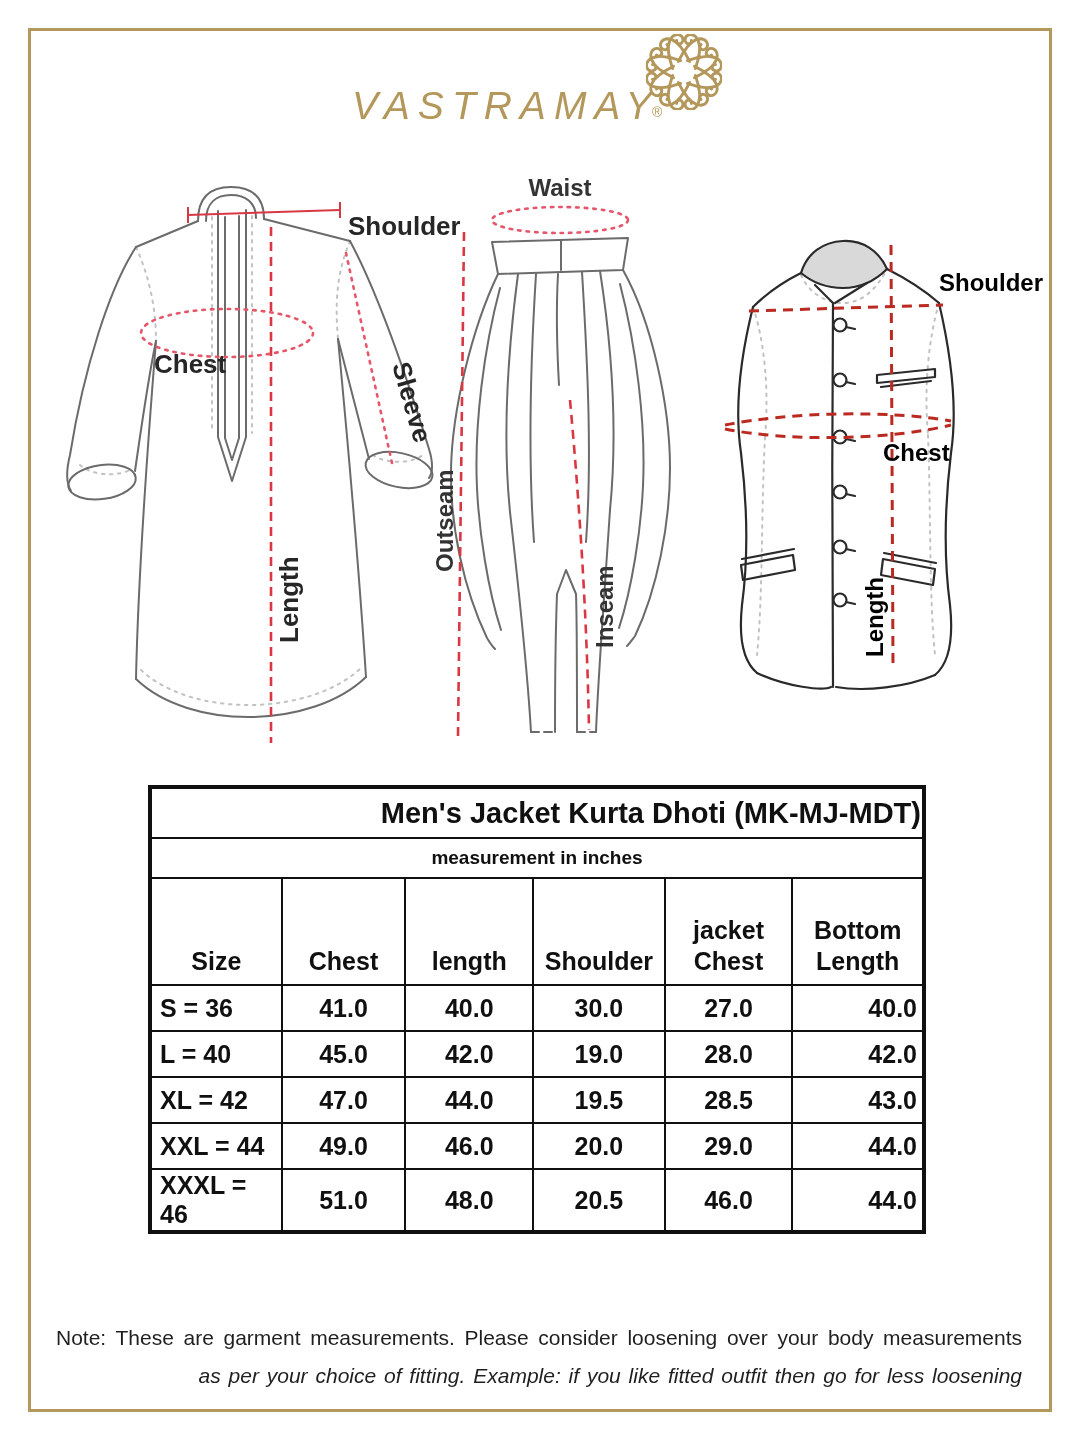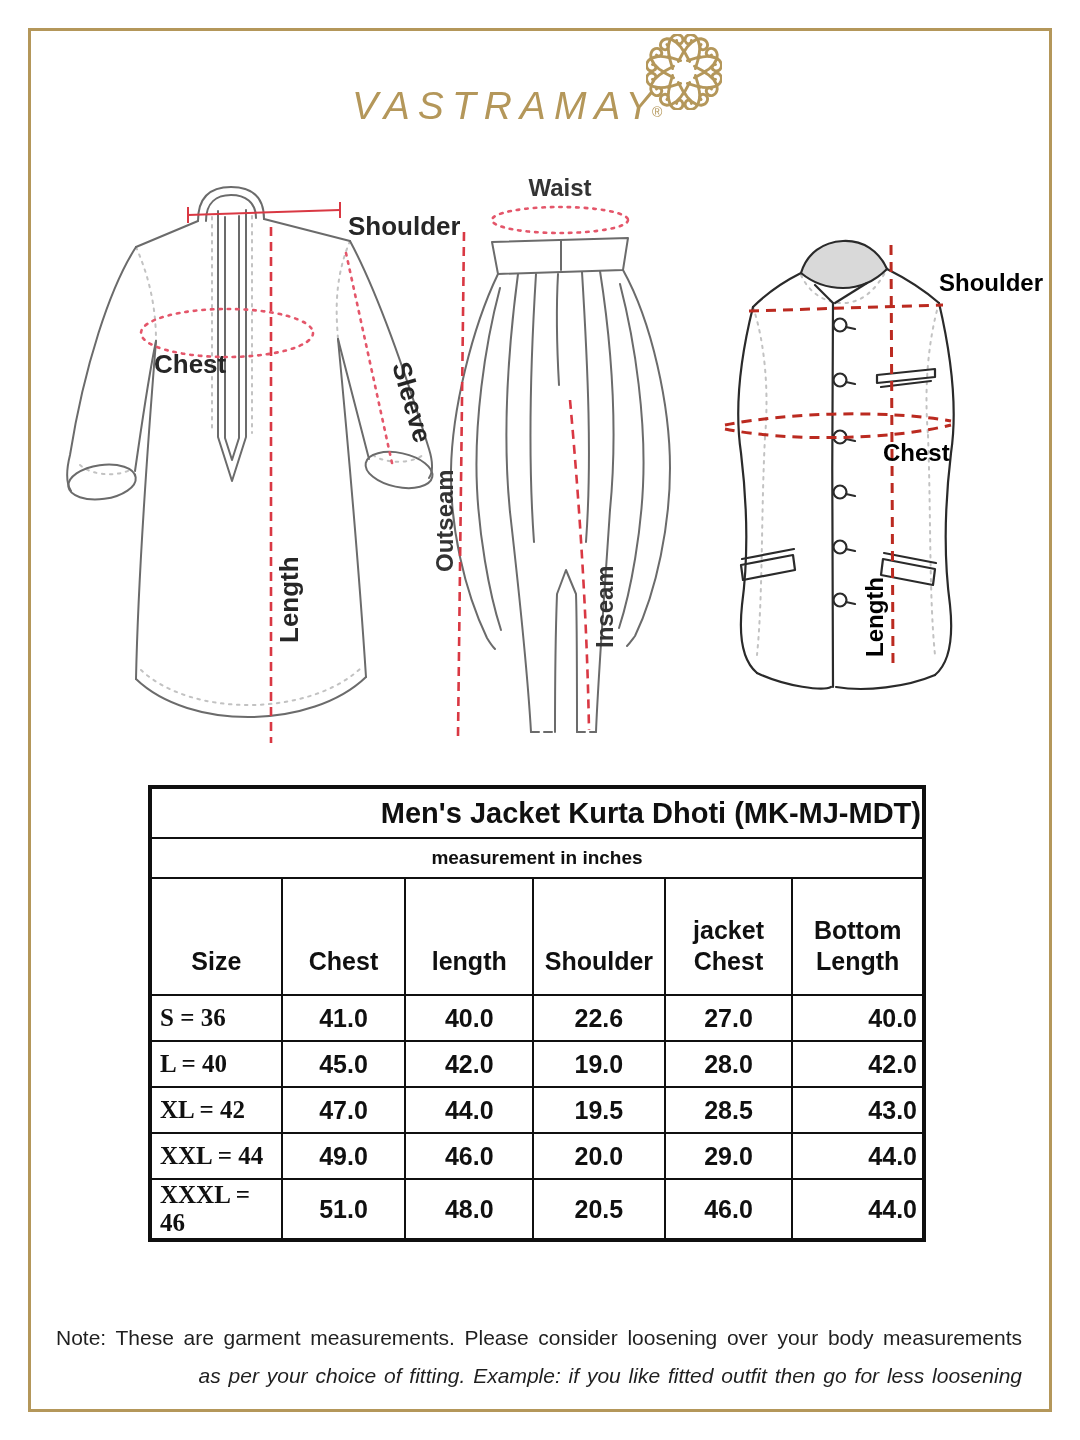--- a/index.html
+++ b/index.html
@@ -33,23 +33,23 @@
   .dlab2{font:600 24px "Liberation Sans",sans-serif;fill:#333;}
   .jlab{font:700 24px "Liberation Sans",sans-serif;fill:#000;}
   .mandala-stroke{stroke:var(--gold);fill:none;}
 
   
   #size-table{position:absolute;left:148px;top:785px;width:778px;border-collapse:collapse;
               table-layout:fixed;color:var(--table-ink);border:4px solid var(--table-ink);}
   #size-table th,#size-table td{border:2.5px solid var(--table-ink);font-weight:700;overflow:hidden;}
   .t-title{height:46px;font-size:29px;text-align:right;}
   .t-unit{height:36px;font-size:19px;}
-  .hc{height:96px;vertical-align:bottom;padding-bottom:18px;font-size:25px;text-align:center;line-height:1.22;}
+  .hc{height:96px;vertical-align:bottom;padding-bottom:8px;font-size:25px;text-align:center;line-height:1.22;}
   #size-table td{height:42px;font-size:25px;}
-  #size-table .c0{text-align:left;padding-left:8px;font-family:Liberation Serif, serif;}
+  #size-table .c0{text-align:left;padding-left:8px;}
   #size-table .c1,#size-table .c2,#size-table .c3,#size-table .c4{text-align:center;}
   #size-table .c5{text-align:right;padding-right:5px;}
 
   
   .note{position:absolute;left:56px;top:1295px;width:966px;color:#1f1f1f;font-size:21px;line-height:1.0;margin-top:32px;}
   .note-l1{text-align:justify;text-align-last:justify;white-space:nowrap;}
   .note-l2{text-align:right;margin-top:17px;word-spacing:2px;white-space:nowrap;font-style:italic;}
 </style>
 </head>
 <body>
@@ -217,21 +217,21 @@
         <th class="hc">Shoulder</th>
         <th class="hc">jacket Chest</th>
         <th class="hc">Bottom Length</th>
       </tr>
     </thead>
     <tbody>
         <tr>
           <td class="c0">S = 36</td>
           <td class="c1">41.0</td>
           <td class="c2">40.0</td>
-          <td class="c3">22.6</td>
+          <td class="c3">30.0</td>
           <td class="c4">27.0</td>
           <td class="c5">40.0</td>
         </tr>
         <tr>
           <td class="c0">L = 40</td>
           <td class="c1">45.0</td>
           <td class="c2">42.0</td>
           <td class="c3">19.0</td>
           <td class="c4">28.0</td>
           <td class="c5">42.0</td>

